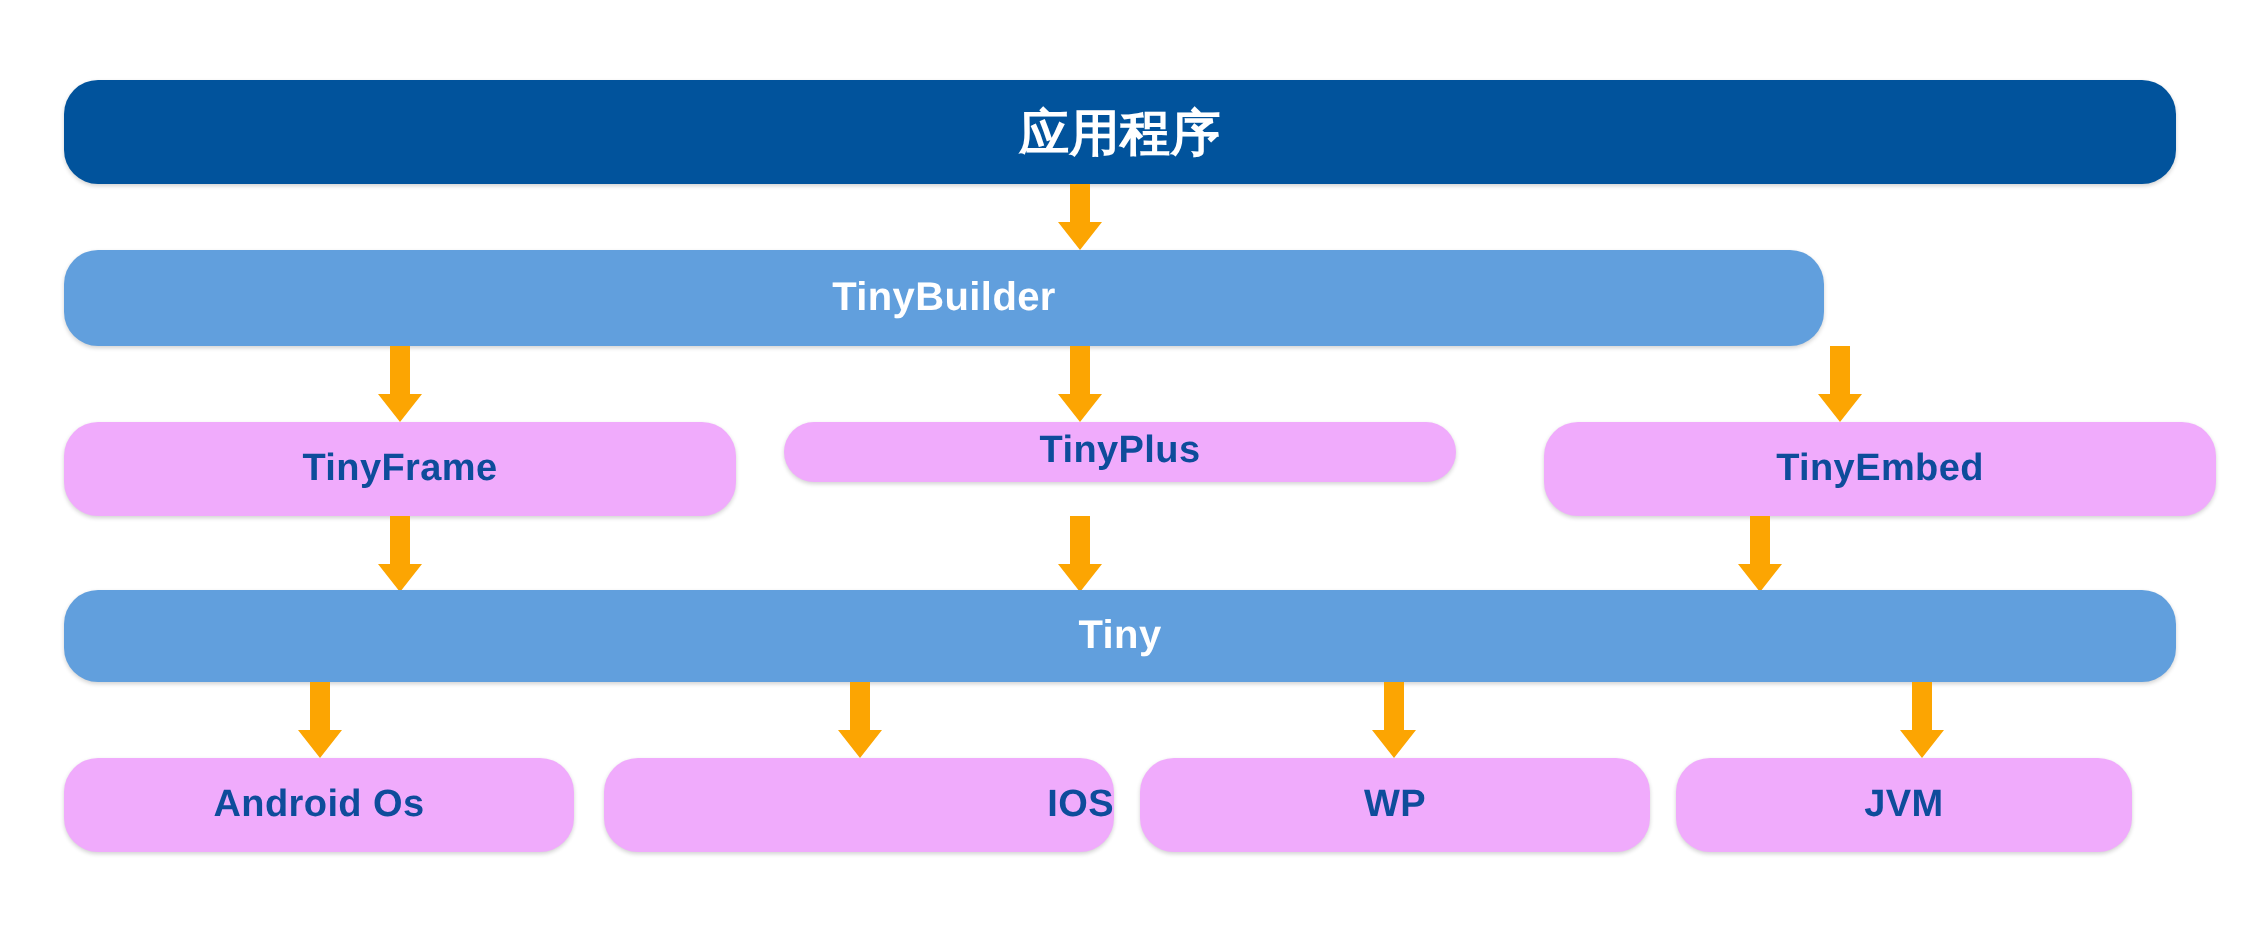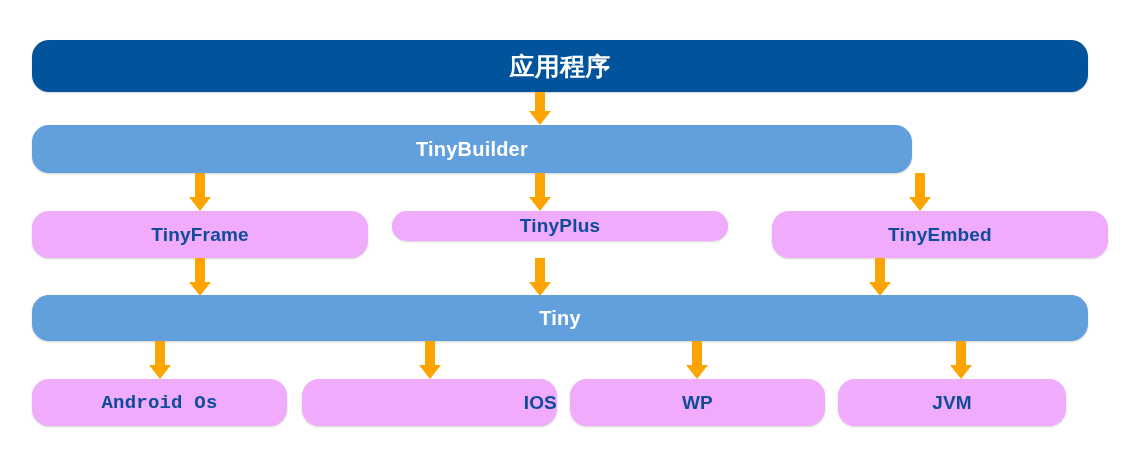--- a/index.html
+++ b/index.html
@@ -130,21 +130,21 @@
     <svg width="22" height="38" viewBox="0 0 22 38">
       <path d="M6 0 H16 V24 H22 L11 38 L0 24 H6 Z" fill="#fca502"></path>
     </svg>
   </div>
   <div class="arrow" style="left:950px; top:341px; width:22px; height:38px;">
     <svg width="22" height="38" viewBox="0 0 22 38">
       <path d="M6 0 H16 V24 H22 L11 38 L0 24 H6 Z" fill="#fca502"></path>
     </svg>
   </div>
 
-  <div class="node lvl-leaf" style="left:32px; top:379px; width:255px; height:47px;font-family:Liberation Mono, monospace;">
+  <div class="node lvl-leaf" style="left:32px; top:379px; width:255px; height:47px;">
     <span>Android Os</span>
   </div>
   <div class="node lvl-leaf" style="left:302px; top:379px; width:255px; height:47px;justify-content:flex-end;">
     <span>IOS</span>
   </div>
   <div class="node lvl-leaf" style="left:570px; top:379px; width:255px; height:47px;">
     <span>WP</span>
   </div>
   <div class="node lvl-leaf" style="left:838px; top:379px; width:228px; height:47px;">
     <span>JVM</span>

